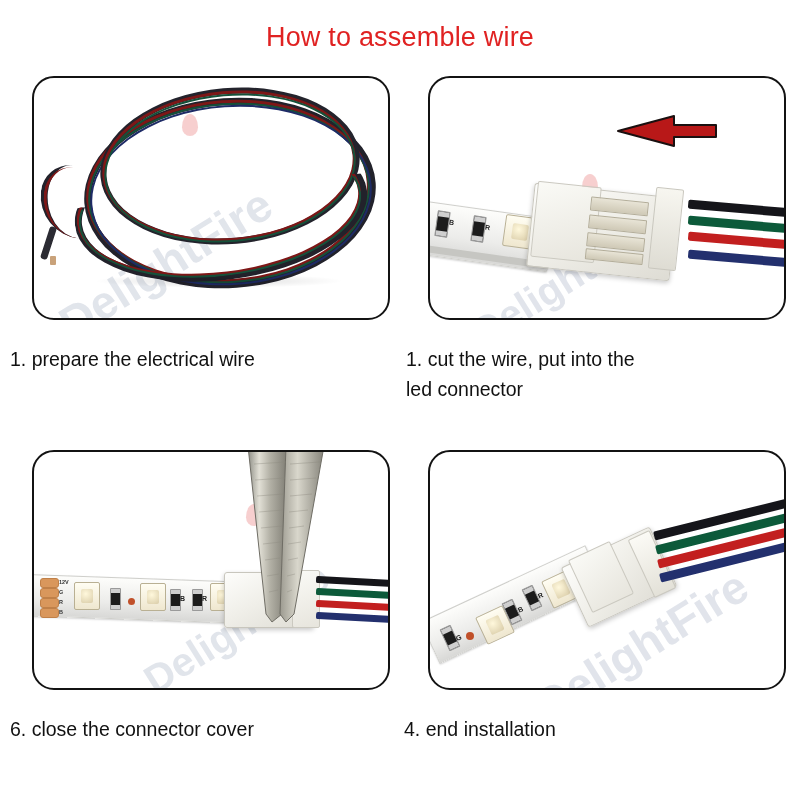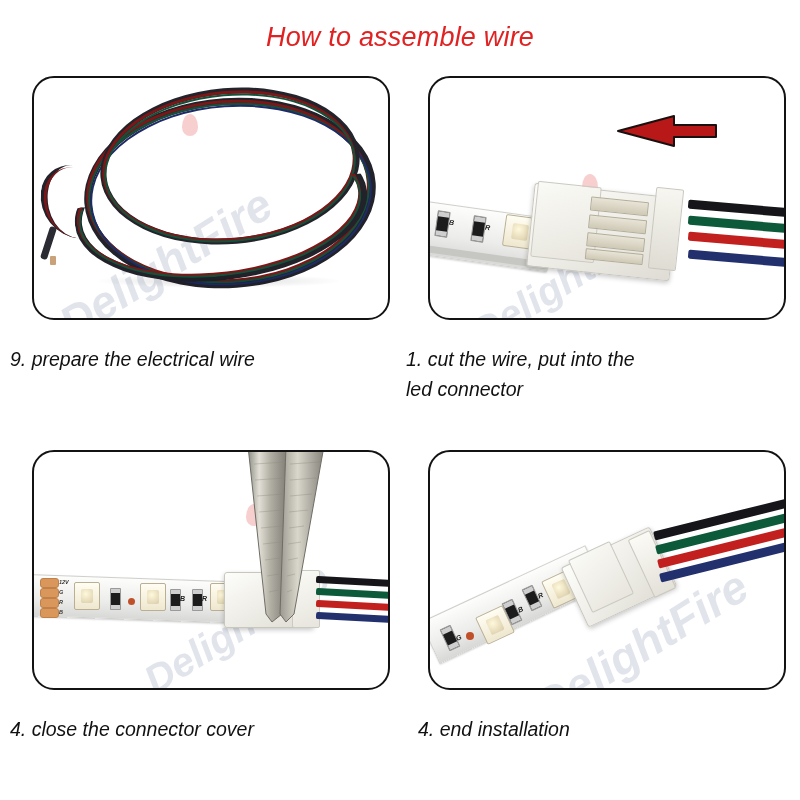--- a/index.html
+++ b/index.html
@@ -1,21 +1,21 @@
 <!DOCTYPE html>
 <html><head>
 <meta charset="utf-8">
 <style>
   html,body{margin:0;padding:0;}
   body{
     width:800px;height:800px;background:#ffffff;
     font-family:"Liberation Sans","DejaVu Sans",sans-serif;
     overflow:hidden;position:relative;
   }
-  .page{position:relative;width:800px;height:664px;font-style:italic;}
+  .page{position:relative;width:800px;height:664px;}
 
   
   .title{
     position:absolute;left:0;top:22px;width:800px;text-align:center;
     font-size:27px;color:#e02222;letter-spacing:.2px;font-weight:400;
   }
 
   
   .panel{
     position:absolute;background:#fff;border:2px solid #131313;
@@ -29,21 +29,21 @@
   .stage{position:absolute;inset:0;}
 
   
   .caption{
     position:absolute;font-size:19.5px;color:#111;line-height:30px;
     white-space:pre-line;
   }
   #cap-1{left:10px;top:344px;width:370px;}
   #cap-2{left:406px;top:344px;width:380px;}
   #cap-3{left:10px;top:714px;width:380px;}
-  #cap-4{left:418px;top:714px;width:380px;}
+  #cap-4{left:404px;top:714px;width:380px;}
 
   
   .wm{
     position:absolute;font-size:46px;font-weight:700;color:#c9cfdb;
     opacity:.55;transform:rotate(-32deg);transform-origin:left bottom;
     white-space:nowrap;pointer-events:none;font-family:"Liberation Sans",sans-serif;
   }
   .wm-flame{
     position:absolute;width:16px;height:22px;background:#f0a0a0;opacity:.5;
     border-radius:50% 50% 50% 50% / 60% 60% 40% 40%;pointer-events:none;
@@ -315,19 +315,19 @@
                   background:linear-gradient(#fbfaf5,#e3e1d8);border:1px solid #cbc9c0;
                   border-radius:2px;transform:rotate(-25deg);"></div>
 
       <div class="lead" style="left:222px;top:62px;width:146px;height:9px;background:#15151a;transform:rotate(-14deg);"></div>
       <div class="lead" style="left:224px;top:76px;width:146px;height:9px;background:#0c5a3a;transform:rotate(-14deg);"></div>
       <div class="lead" style="left:226px;top:90px;width:146px;height:9px;background:#c21f1f;transform:rotate(-14deg);"></div>
       <div class="lead" style="left:228px;top:104px;width:146px;height:9px;background:#23306e;transform:rotate(-14deg);"></div>
     </div>
   </div>
 
-  <div class="caption" id="cap-1">9. prepare the electrical wire</div>
+  <div class="caption" id="cap-1">1. prepare the electrical wire</div>
   <div class="caption" id="cap-2">1. cut the wire, put into the
 led connector</div>
-  <div class="caption" id="cap-3">4. close the connector cover</div>
+  <div class="caption" id="cap-3">6. close the connector cover</div>
   <div class="caption" id="cap-4">4. end installation</div>
 
 </div>
 
 </body></html>

